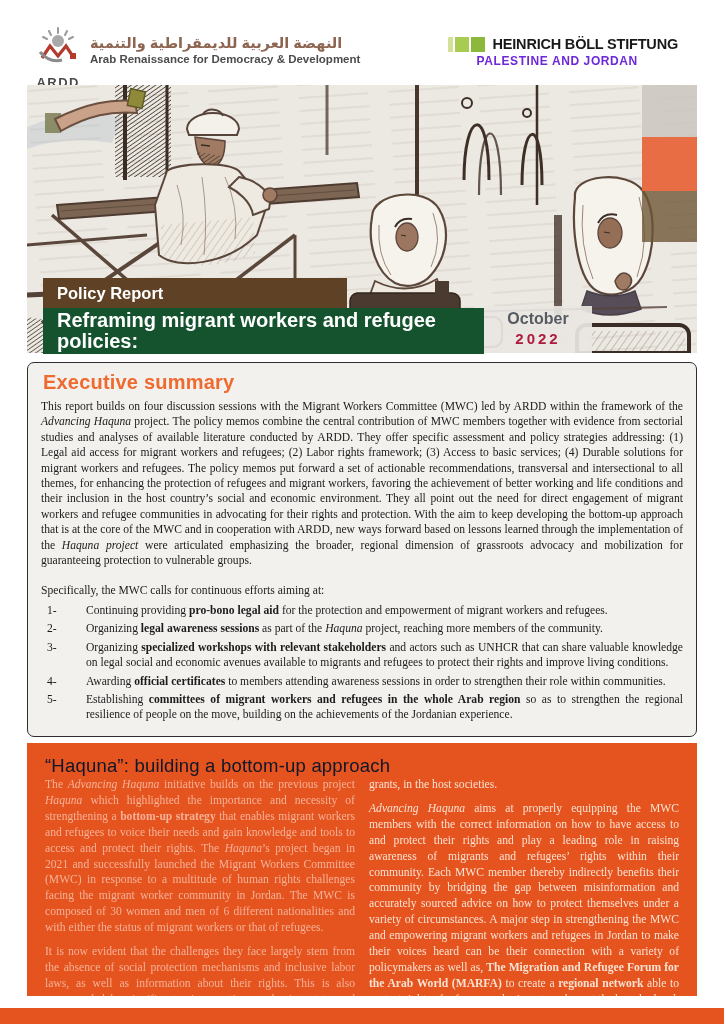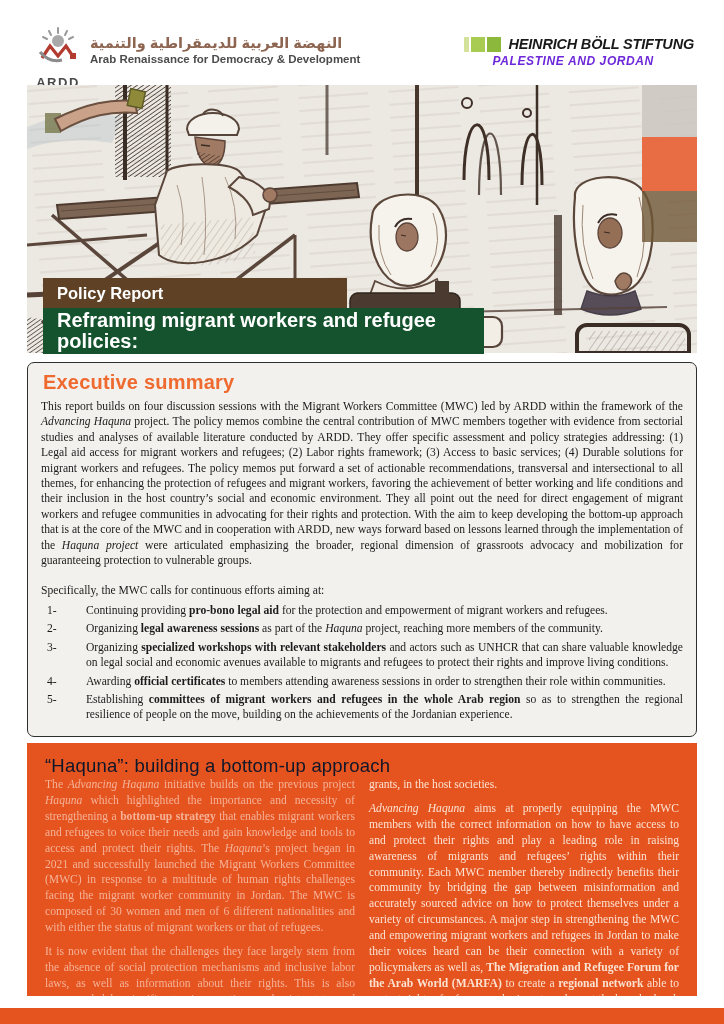--- a/index.html
+++ b/index.html
@@ -4,26 +4,26 @@
 <style>
   html,body{margin:0;padding:0;background:#ffffff;}
   .page{position:relative;width:724px;height:1024px;background:#ffffff;overflow:hidden;
         font-family:"Liberation Sans","DejaVu Sans",sans-serif;}
   .b{font-weight:bold;}
   .i{font-style:italic;}
 
   
   .header{position:absolute;left:0;top:0;width:724px;height:85px;background:#fff;}
   .ardd{position:absolute;left:36px;top:26px;display:flex;align-items:flex-start;}
-  .ardd-mark{width:44px;text-align:center;}
+  .ardd-mark{width:44px;text-align:right;}
   .ardd-acronym{font-size:13px;font-weight:bold;color:#4a4a4a;letter-spacing:1.5px;margin-top:1px;}
   .ardd-lines{margin-left:10px;padding-top:9px;}
   .ardd-ar{font-size:14.5px;font-weight:bold;color:#8d6550;direction:rtl;text-align:left;line-height:17px;}
   .ardd-en{font-size:11.5px;font-weight:bold;color:#4c4c4c;line-height:15px;}
-  .hbs{position:absolute;right:30px;top:36px;font-style:italic;}
+  .hbs{position:absolute;right:46px;top:36px;}
   .hbs-row{display:flex;align-items:center;}
   .hbs-squares{display:flex;align-items:center;margin-right:8px;}
   .hbs-squares span{display:inline-block;height:15px;}
   .sq1{width:5px;background:#d3e19b;margin-right:2px;}
   .sq2{width:14px;background:#a8cb51;margin-right:2px;}
   .sq3{width:14px;background:#8cb93b;}
   .hbs-title{font-size:14.5px;font-weight:bold;color:#191919;letter-spacing:-0.2px;white-space:nowrap;}
   .hbs-sub{font-size:12px;font-weight:bold;color:#6d28d9;letter-spacing:0.6px;margin-top:2px;margin-left:29px;}
 
   
@@ -221,20 +221,24 @@
         <rect x="615" y="106" width="55" height="51" fill="#6f5636" opacity="0.8"></rect>
       </g>
     </svg>
   </div>
 
   <div class="kicker">Policy Report</div>
   <div class="title-banner">
     <div>Reframing migrant workers and refugee policies:</div>
     <div>advocating for rights through the HAQUNA approach</div>
   </div>
+  <div class="date-box">
+    <div class="date-month">October</div>
+    <div class="date-year">2022</div>
+  </div>
 
   <div class="exec">
     <h2>Executive summary</h2>
     <p class="serif"><span>This report builds on four discussion sessions with the Migrant Workers Committee (MWC) led by ARDD within the framework of the </span><span class="i">Advancing Haquna</span><span> project. The policy memos combine the central contribution of MWC members together with evidence from sectorial studies and analyses of available literature conducted by ARDD. They offer specific assessment and policy strategies addressing: (1) Legal aid access for migrant workers and refugees; (2) Labor rights framework; (3) Access to basic services; (4) Durable solutions for migrant workers and refugees. The policy memos put forward a set of actionable recommendations, transversal and intersectional to all themes, for enhancing the protection of refugees and migrant workers, favoring the achievement of better working and life conditions and their inclusion in the host country’s social and economic environment. They all point out the need for direct engagement of migrant workers and refugee communities in advocating for their rights and protection. With the aim to keep developing the bottom-up approach that is at the core of the MWC and in cooperation with ARDD, new ways forward based on lessons learned through the implementation of the </span><span class="i">Haquna project</span><span> were articulated emphasizing the broader, regional dimension of grassroots advocacy and mobilization for guaranteeing protection to vulnerable groups.</span></p>
     <p class="serif lead-in">Specifically, the MWC calls for continuous efforts aiming at:</p>
     <div class="exec-list">
       <div class="li">
         <span class="num">1-</span>
         <span class="li-text serif"><span>Continuing providing </span><span class="b">pro-bono legal aid</span><span> for the protection and empowerment of migrant workers and refugees.</span></span>
       </div>

